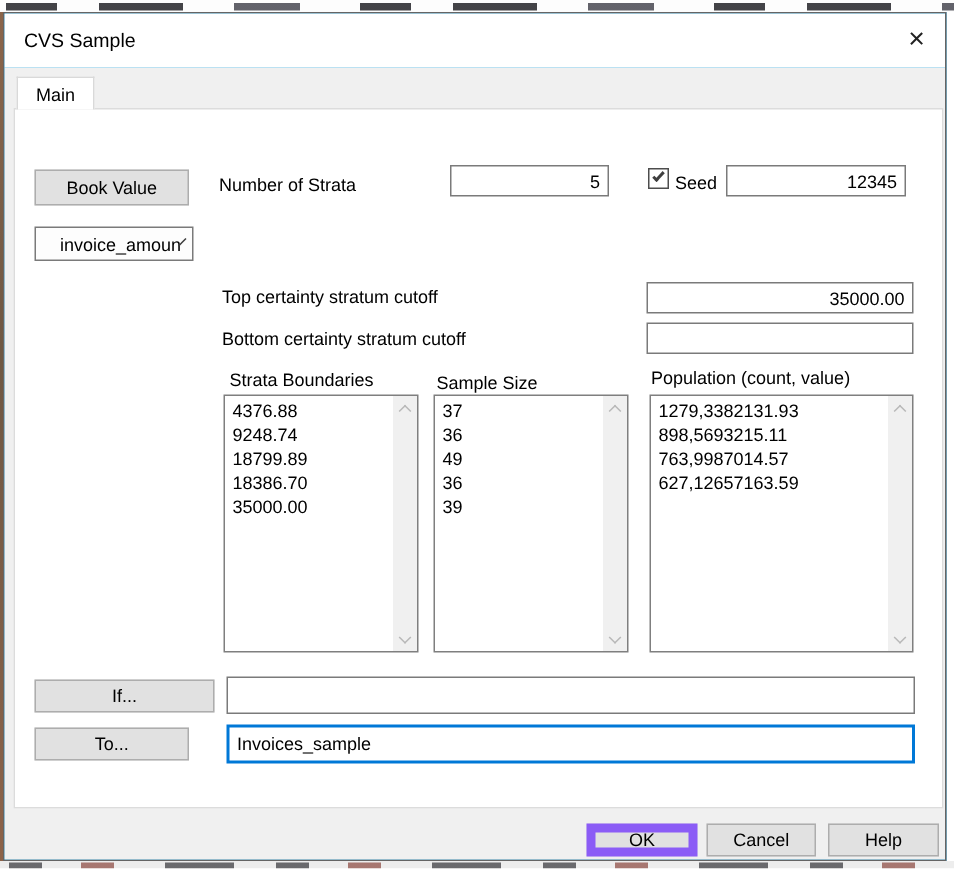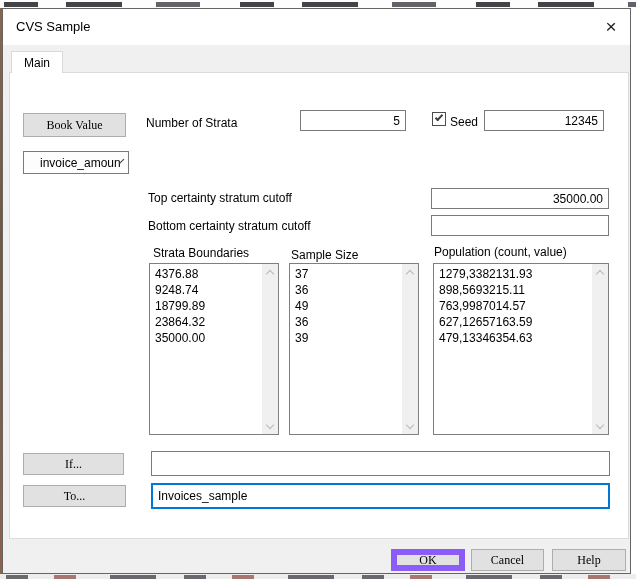--- a/index.html
+++ b/index.html
@@ -53,21 +53,20 @@
   .page {
     position:absolute; left:6px; top:27px; width:620px; height:467px;
     background:#ffffff; border:1px solid #dcdcdc; z-index:2;
   }
 
   
   .btn {
     position:absolute; background:#e1e1e1; border:1px solid #adadad;
     font-size:12px; text-align:center; display:flex; align-items:center; justify-content:center;
     cursor:default;
-    font-family:Liberation Serif, serif;
   }
   .txt {
     position:absolute; background:#ffffff; border:1px solid #7a7a7a;
     font-family:"Liberation Sans","DejaVu Sans",sans-serif; font-size:12px;
     padding:0 5px; outline:none;
   }
   .txt.num { text-align:right; }
   .lbl { position:absolute; white-space:nowrap; }
 
   
@@ -159,21 +158,21 @@
 
       <span class="lbl" style="left:143px; top:173px;">Strata Boundaries</span>
       <span class="lbl" style="left:281px; top:175px;">Sample Size</span>
       <span class="lbl" style="left:424px; top:172px;">Population (count, value)</span>
 
       <div class="listbox" style="left:139px; width:130px;">
         <div class="lb-items">
           <div class="lb-item">4376.88</div>
           <div class="lb-item">9248.74</div>
           <div class="lb-item">18799.89</div>
-          <div class="lb-item">23864.32</div>
+          <div class="lb-item">18386.70</div>
           <div class="lb-item">35000.00</div>
         </div>
         <div class="sbar">
           <div class="sb-btn up">
               <span class="sb-chev up"></span>
             </div>
           <div class="sb-btn down">
               <span class="sb-chev down"></span>
             </div>
         </div>
@@ -196,33 +195,32 @@
             </div>
         </div>
       </div>
 
       <div class="listbox" style="left:423px; width:176px;">
         <div class="lb-items">
           <div class="lb-item">1279,3382131.93</div>
           <div class="lb-item">898,5693215.11</div>
           <div class="lb-item">763,9987014.57</div>
           <div class="lb-item">627,12657163.59</div>
-          <div class="lb-item">479,13346354.63</div>
         </div>
         <div class="sbar">
           <div class="sb-btn up">
               <span class="sb-chev up"></span>
             </div>
           <div class="sb-btn down">
               <span class="sb-chev down"></span>
             </div>
         </div>
       </div>
 
-      <div class="btn" style="left:13px; top:380px; width:101px; height:22px;">If...</div>
+      <div class="btn" style="left:13px; top:380px; width:120px; height:22px;">If...</div>
       <input class="txt" style="left: 141px; top: 378px; width: 459px; height: 25px;" value="">
 
       <div class="btn" style="left:13px; top:412px; width:103px; height:22px;">To...</div>
       <input class="txt focus-field" style="left: 141px; top: 410px; width: 459px; height: 26px;" value="Invoices_sample">
 
     </div>
 
     <div class="btn default footer-btn" style="left:388px; width:74px;">OK</div>
     <div class="btn footer-btn" style="left:468px; width:73px;">Cancel</div>
     <div class="btn footer-btn" style="left:549px; width:74px;">Help</div>

